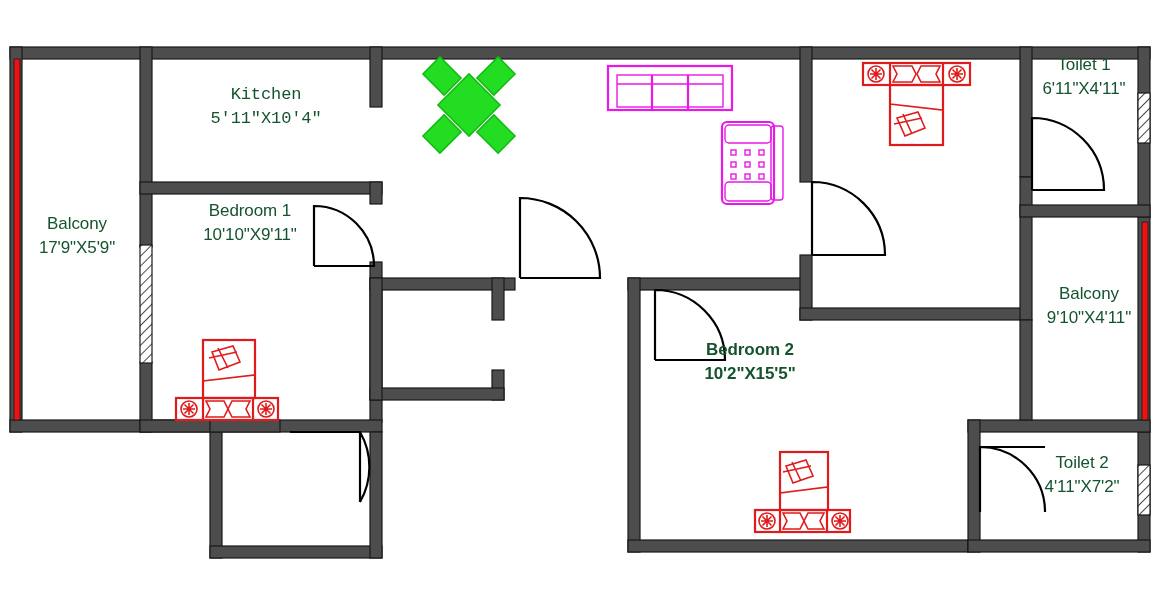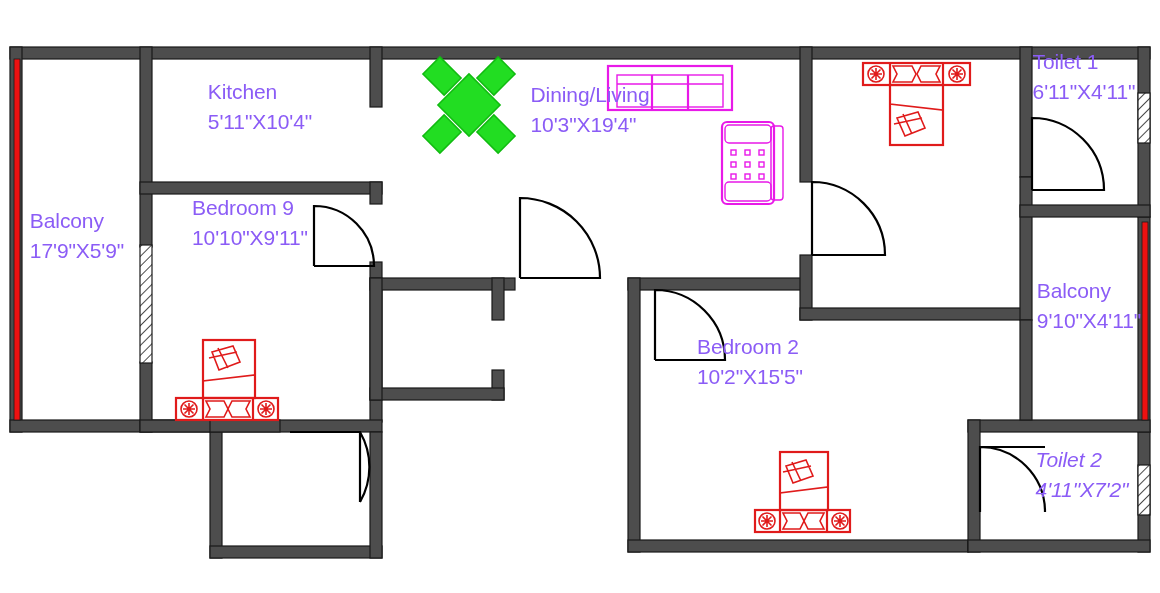--- a/index.html
+++ b/index.html
@@ -65,25 +65,25 @@
     stroke: #e819e8;
     stroke-width: 1.4;
   }
   .furn-green {
     fill: #22dd22;
     stroke: #11bb11;
     stroke-width: 1.5;
   }
   .room-label {
     position: absolute;
-    color: #8b5cf6;
+    color: #14532d;
     font-family: "Liberation Sans", sans-serif;
-    font-size: 21px;
+    font-size: 17px;
     line-height: 1.42;
-    text-align: left;
+    text-align: center;
     white-space: nowrap;
     letter-spacing: -0.1px;
     user-select: none;
   }
   .room-label .rl-name { display: block; }
   .room-label .rl-dims { display: block; }
 </style>
 </head>
 <body>
 
@@ -261,50 +261,46 @@
       <rect class="furn-green" x="481" y="122" width="30" height="24" transform="rotate(45 496 134)"></rect>
     </g>
 
   </svg>
 
   <div class="room-label" style="left:77px; top:236px; transform:translate(-50%,-50%);">
     <span class="rl-name">Balcony</span>
     <span class="rl-dims">17'9"X5'9"</span>
   </div>
 
-  <div class="room-label" style="left:260px; top:107px; transform:translate(-50%,-50%);">
+  <div class="room-label" style="left:266px; top:107px; transform:translate(-50%,-50%);font-family:Liberation Mono, monospace;">
     <span class="rl-name">Kitchen</span>
     <span class="rl-dims">5'11"X10'4"</span>
   </div>
 
   <div class="room-label" style="left:250px; top:223px; transform:translate(-50%,-50%);">
-    <span class="rl-name">Bedroom 9</span>
+    <span class="rl-name">Bedroom 1</span>
     <span class="rl-dims">10'10"X9'11"</span>
   </div>
 
-  <div class="room-label" style="left:590px; top:110px; transform:translate(-50%,-50%);">
-    <span class="rl-name">Dining/Living</span>
-    <span class="rl-dims">10'3"X19'4"</span>
-  </div>
 
 
   <div class="room-label" style="left:1084px; top:77px; transform:translate(-50%,-50%);">
     <span class="rl-name">Toilet 1</span>
     <span class="rl-dims">6'11"X4'11"</span>
   </div>
 
   <div class="room-label" style="left:1089px; top:306px; transform:translate(-50%,-50%);">
     <span class="rl-name">Balcony</span>
     <span class="rl-dims">9'10"X4'11"</span>
   </div>
 
-  <div class="room-label" style="left:750px; top:362px; transform:translate(-50%,-50%);">
+  <div class="room-label" style="left:750px; top:362px; transform:translate(-50%,-50%);font-weight:bold;">
     <span class="rl-name">Bedroom 2</span>
     <span class="rl-dims">10'2"X15'5"</span>
   </div>
 
-  <div class="room-label" style="left:1082px; top:475px; transform:translate(-50%,-50%);font-style:italic;">
+  <div class="room-label" style="left:1082px; top:475px; transform:translate(-50%,-50%);">
     <span class="rl-name">Toilet 2</span>
     <span class="rl-dims">4'11"X7'2"</span>
   </div>
 
 
 </div>
 
 </body></html>

